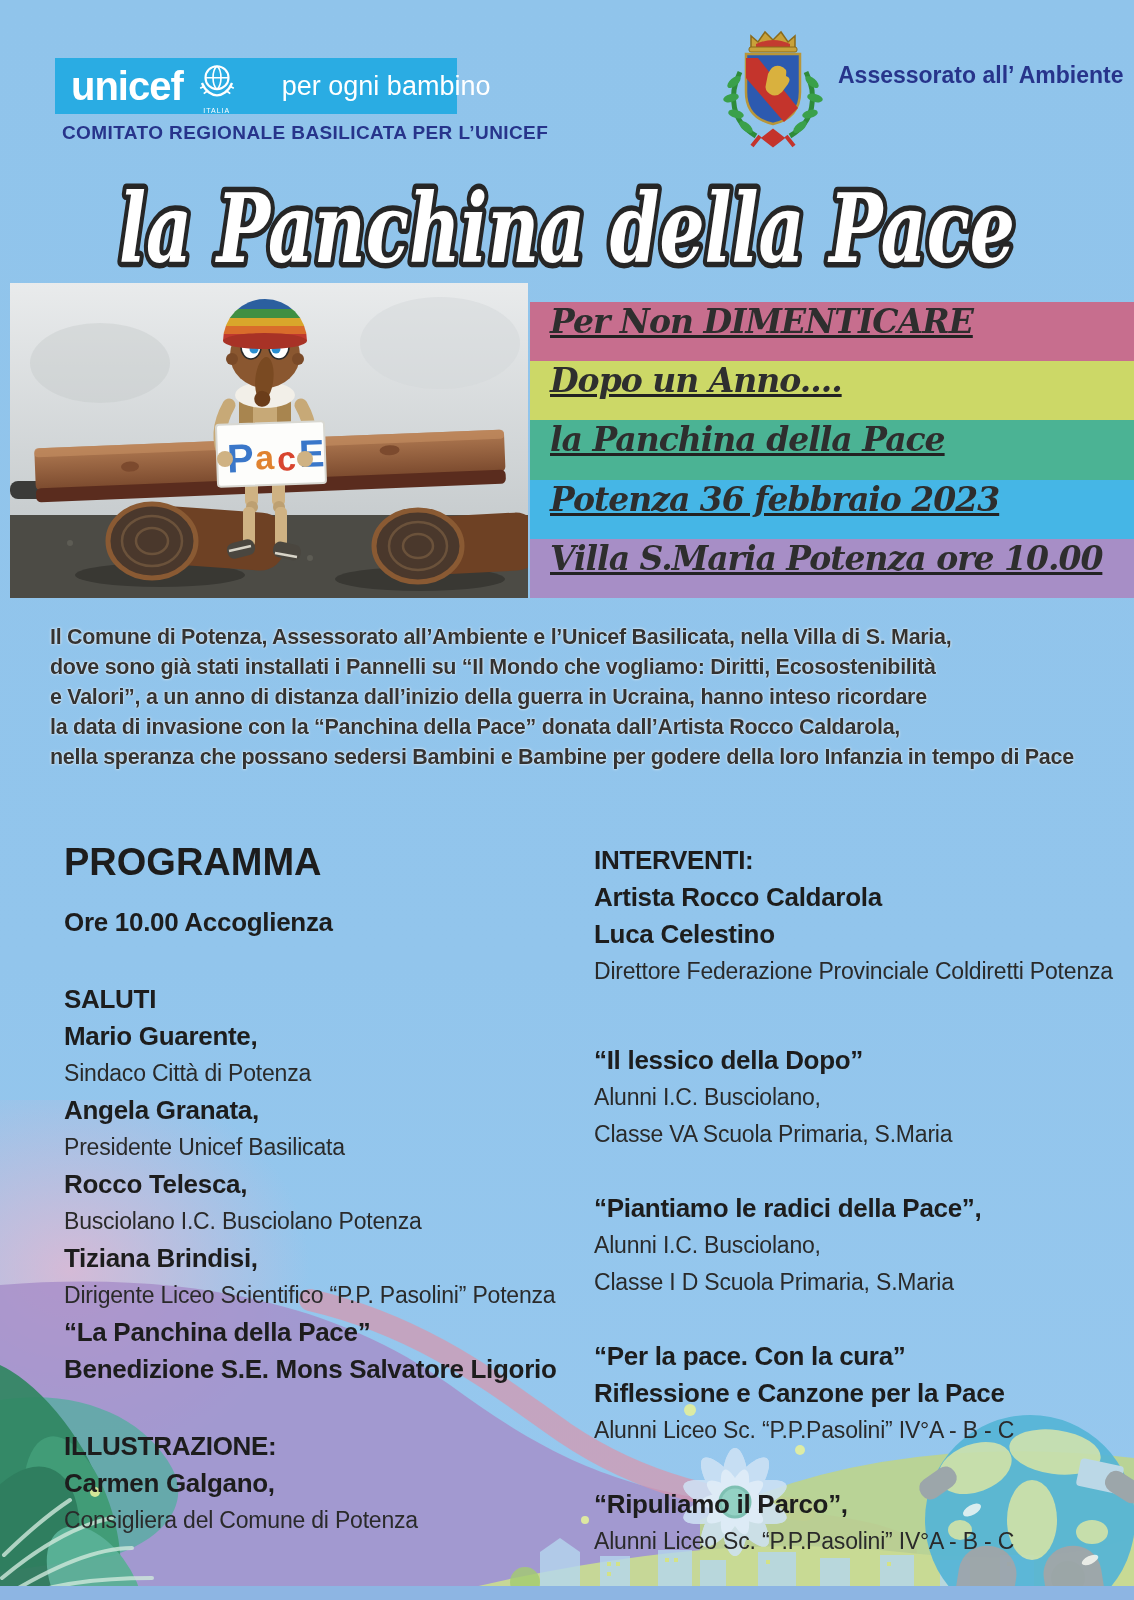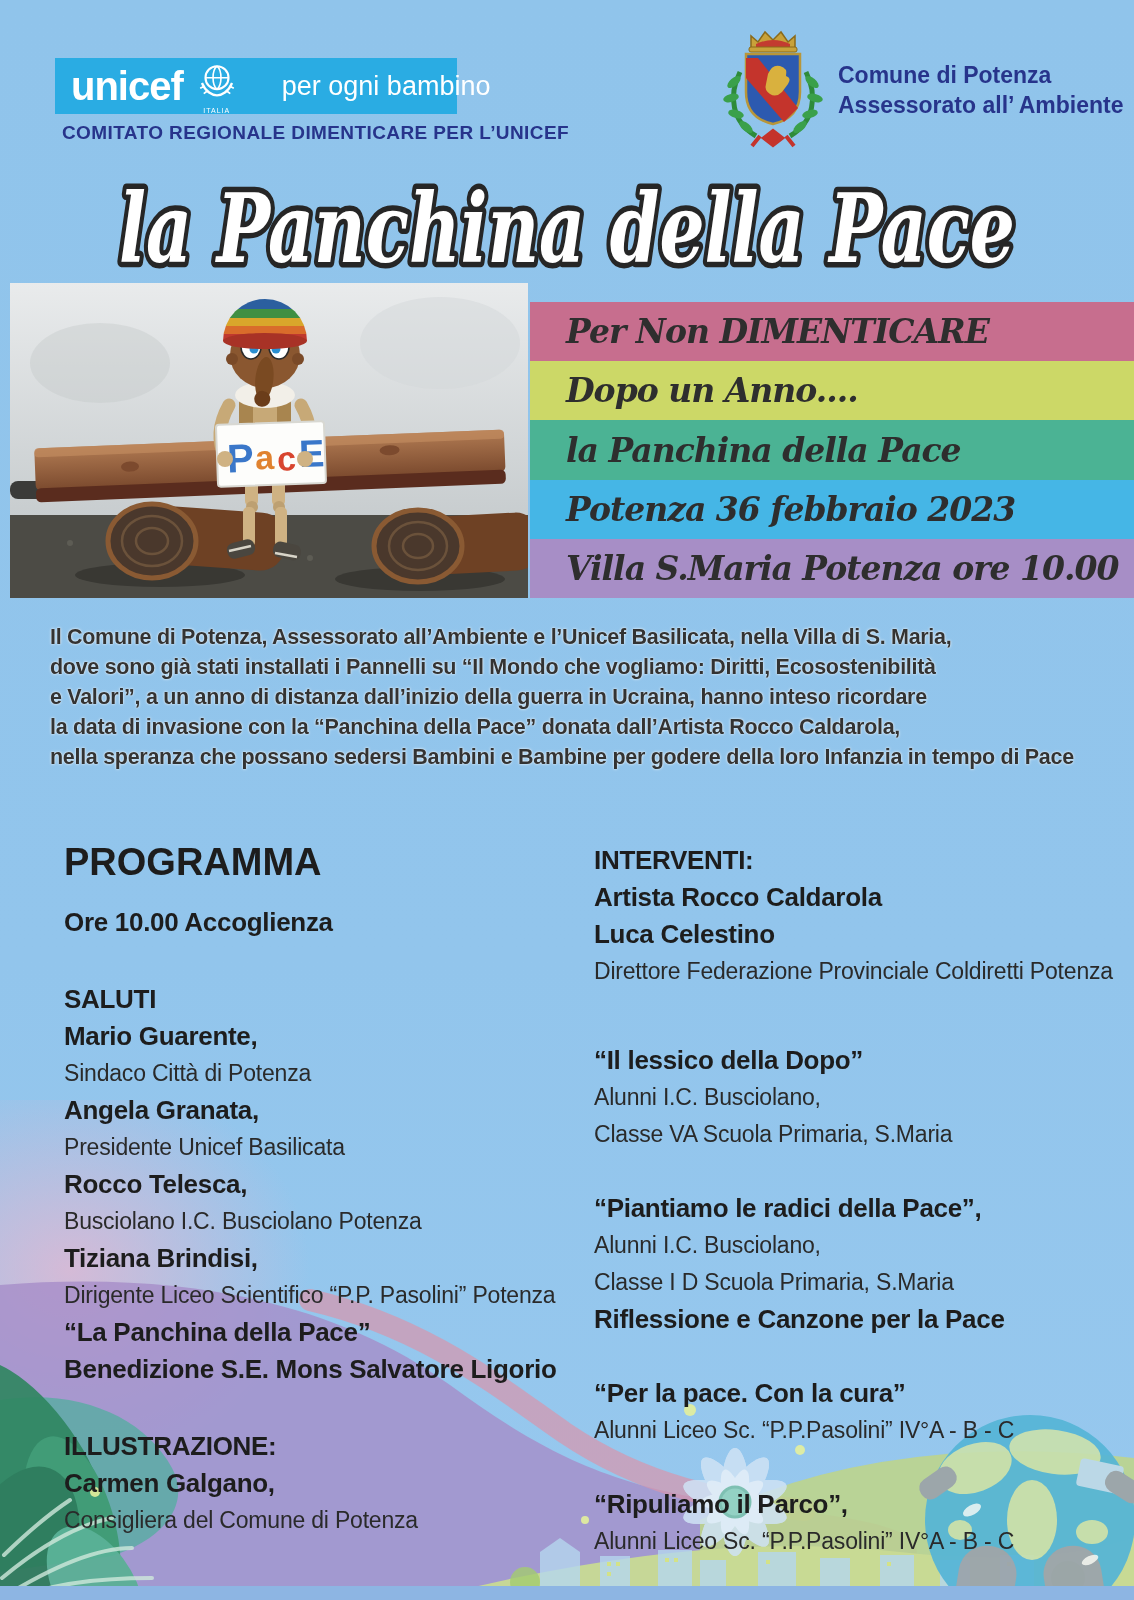--- a/index.html
+++ b/index.html
@@ -23,21 +23,21 @@
 
   
   .title-svg{left:0;top:158px;width:1134px;height:140px;}
   .title-text{font-family:"DejaVu Serif",serif;font-style:italic;font-weight:bold;
     font-size:96px;fill:#ffffff;stroke:#262626;stroke-width:11px;paint-order:stroke;
     stroke-linejoin:round;}
 
   
   .photo{left:10px;top:283px;width:518px;height:315px;}
   .stripes{left:530px;top:302px;width:604px;height:296px;display:flex;flex-direction:column;}
-  .stripe{flex:1;display:flex;align-items:center;padding-left:36px;}
+  .stripe{flex:1;display:flex;align-items:flex-start;padding-left:20px;text-decoration:underline;}
   .stripe span{font-family:"DejaVu Serif",serif;font-style:italic;font-weight:bold;
     font-size:33px;color:#2e2e2e;letter-spacing:-1px;}
   .s0{background:#c76e8e;} .s1{background:#ccd867;} .s2{background:#4bb394;}
   .s3{background:#45b6e6;} .s4{background:#a78ec6;}
 
   
   .intro{left:50px;top:622px;width:1060px;font-weight:bold;font-size:21.5px;
     line-height:30px;color:#333;letter-spacing:-.3px;
     text-shadow:0 0 3px rgba(255,255,255,.85),0 0 1px rgba(255,255,255,.9);}
 
@@ -164,21 +164,21 @@
         <circle cx="23" cy="20" r="13" fill="none" stroke="#ffffff" stroke-width="2.4"></circle>
         <path d="M10,20 H36 M23,7 C17,12 17,28 23,33 M23,7 C29,12 29,28 23,33" fill="none" stroke="#ffffff" stroke-width="1.8"></path>
         <path d="M6,26 C10,36 18,40 23,40 C28,40 36,36 40,26" fill="none" stroke="#ffffff" stroke-width="2.6"></path>
         <path d="M8,30 l-4,2 M12,35 l-4,3 M34,35 l4,3 M38,30 l4,2" stroke="#ffffff" stroke-width="2"></path>
       </svg>
       <span class="unicef-italia">ITALIA</span>
     </span>
     <span class="unicef-divider"></span>
     <span class="unicef-tag">per ogni bambino</span>
   </div>
-  <div class="abs committee">COMITATO REGIONALE DIMENTICARE PER L’UNICEF</div>
+  <div class="abs committee">COMITATO REGIONALE BASILICATA PER L’UNICEF</div>
 
   <svg class="abs coa" width="110" height="124" viewBox="0 0 110 124">
     <g>
       <path d="M22,46 C10,70 14,96 38,110" fill="none" stroke="#2e8b3a" stroke-width="5"></path>
       <path d="M88,46 C100,70 96,96 72,110" fill="none" stroke="#2e8b3a" stroke-width="5"></path>
       <g fill="#3aa04a">
         <ellipse cx="16" cy="56" rx="8" ry="4" transform="rotate(-40 16 56)"></ellipse>
         <ellipse cx="13" cy="72" rx="8" ry="4" transform="rotate(-15 13 72)"></ellipse>
         <ellipse cx="18" cy="88" rx="8" ry="4" transform="rotate(15 18 88)"></ellipse>
         <ellipse cx="28" cy="101" rx="8" ry="4" transform="rotate(40 28 101)"></ellipse>
@@ -194,21 +194,20 @@
       <path d="M38,18 q17,-8 34,0 l0,4 l-34,0 Z" fill="#c33b30"></path>
       <rect x="31" y="21" width="48" height="5" rx="2" fill="#c8a23a" stroke="#8a6a1a"></rect>
     </g>
     <g>
       <path d="M28,28 h54 v38 q0,26 -27,32 q-27,-6 -27,-32 Z" fill="#2c5ab0" stroke="#b8963a" stroke-width="2.5"></path>
       <path d="M28,52 L66,96 L80,82 L40,32 L28,32 Z" fill="#c4342c"></path>
       <path d="M50,48 q4,-10 12,-8 q8,2 6,10 q6,2 2,8 l-6,8 q-6,6 -12,2 q-6,-4 -4,-10 Z" fill="#d9b13e"></path>
     </g>
   </svg>
   <div class="abs comune-text">
-    <div>Comune di Potenza</div>
     <div>Assessorato all’ Ambiente</div>
   </div>
 
   <svg class="abs title-svg" viewBox="0 0 1134 140">
     <text class="title-text" x="567" y="104" text-anchor="middle" textLength="896" lengthAdjust="spacingAndGlyphs">la Panchina della Pace</text>
   </svg>
 
   <svg class="abs photo" viewBox="0 0 518 315">
     <defs>
       <linearGradient id="wallGrad" x1="0" y1="0" x2="0" y2="1">
@@ -364,21 +363,21 @@
     <div class="line b">INTERVENTI:</div>
     <div class="line b">Artista Rocco Caldarola</div>
     <div class="line b">Luca Celestino</div>
     <div class="line r">Direttore Federazione Provinciale Coldiretti Potenza</div>
     <div class="line b mt52">“Il lessico della Dopo”</div>
     <div class="line r">Alunni I.C. Busciolano,</div>
     <div class="line r">Classe VA Scuola Primaria, S.Maria</div>
     <div class="line b mt37">“Piantiamo le radici della Pace”,</div>
     <div class="line r">Alunni I.C. Busciolano,</div>
     <div class="line r">Classe I D Scuola Primaria, S.Maria</div>
+    <div class="line b mt37">“Per la pace. Con la cura”</div>
     <div class="line b">Riflessione e Canzone per la Pace</div>
-    <div class="line b mt37">“Per la pace. Con la cura”</div>
     <div class="line r">Alunni Liceo Sc. “P.P.Pasolini” IV°A - B - C</div>
     <div class="line b mt37">“Ripuliamo il Parco”,</div>
     <div class="line r">Alunni Liceo Sc. “P.P.Pasolini” IV°A - B - C</div>
   </div>
 
   <div class="abs bottom-bar"></div>
 </div>
 
 </body></html>

